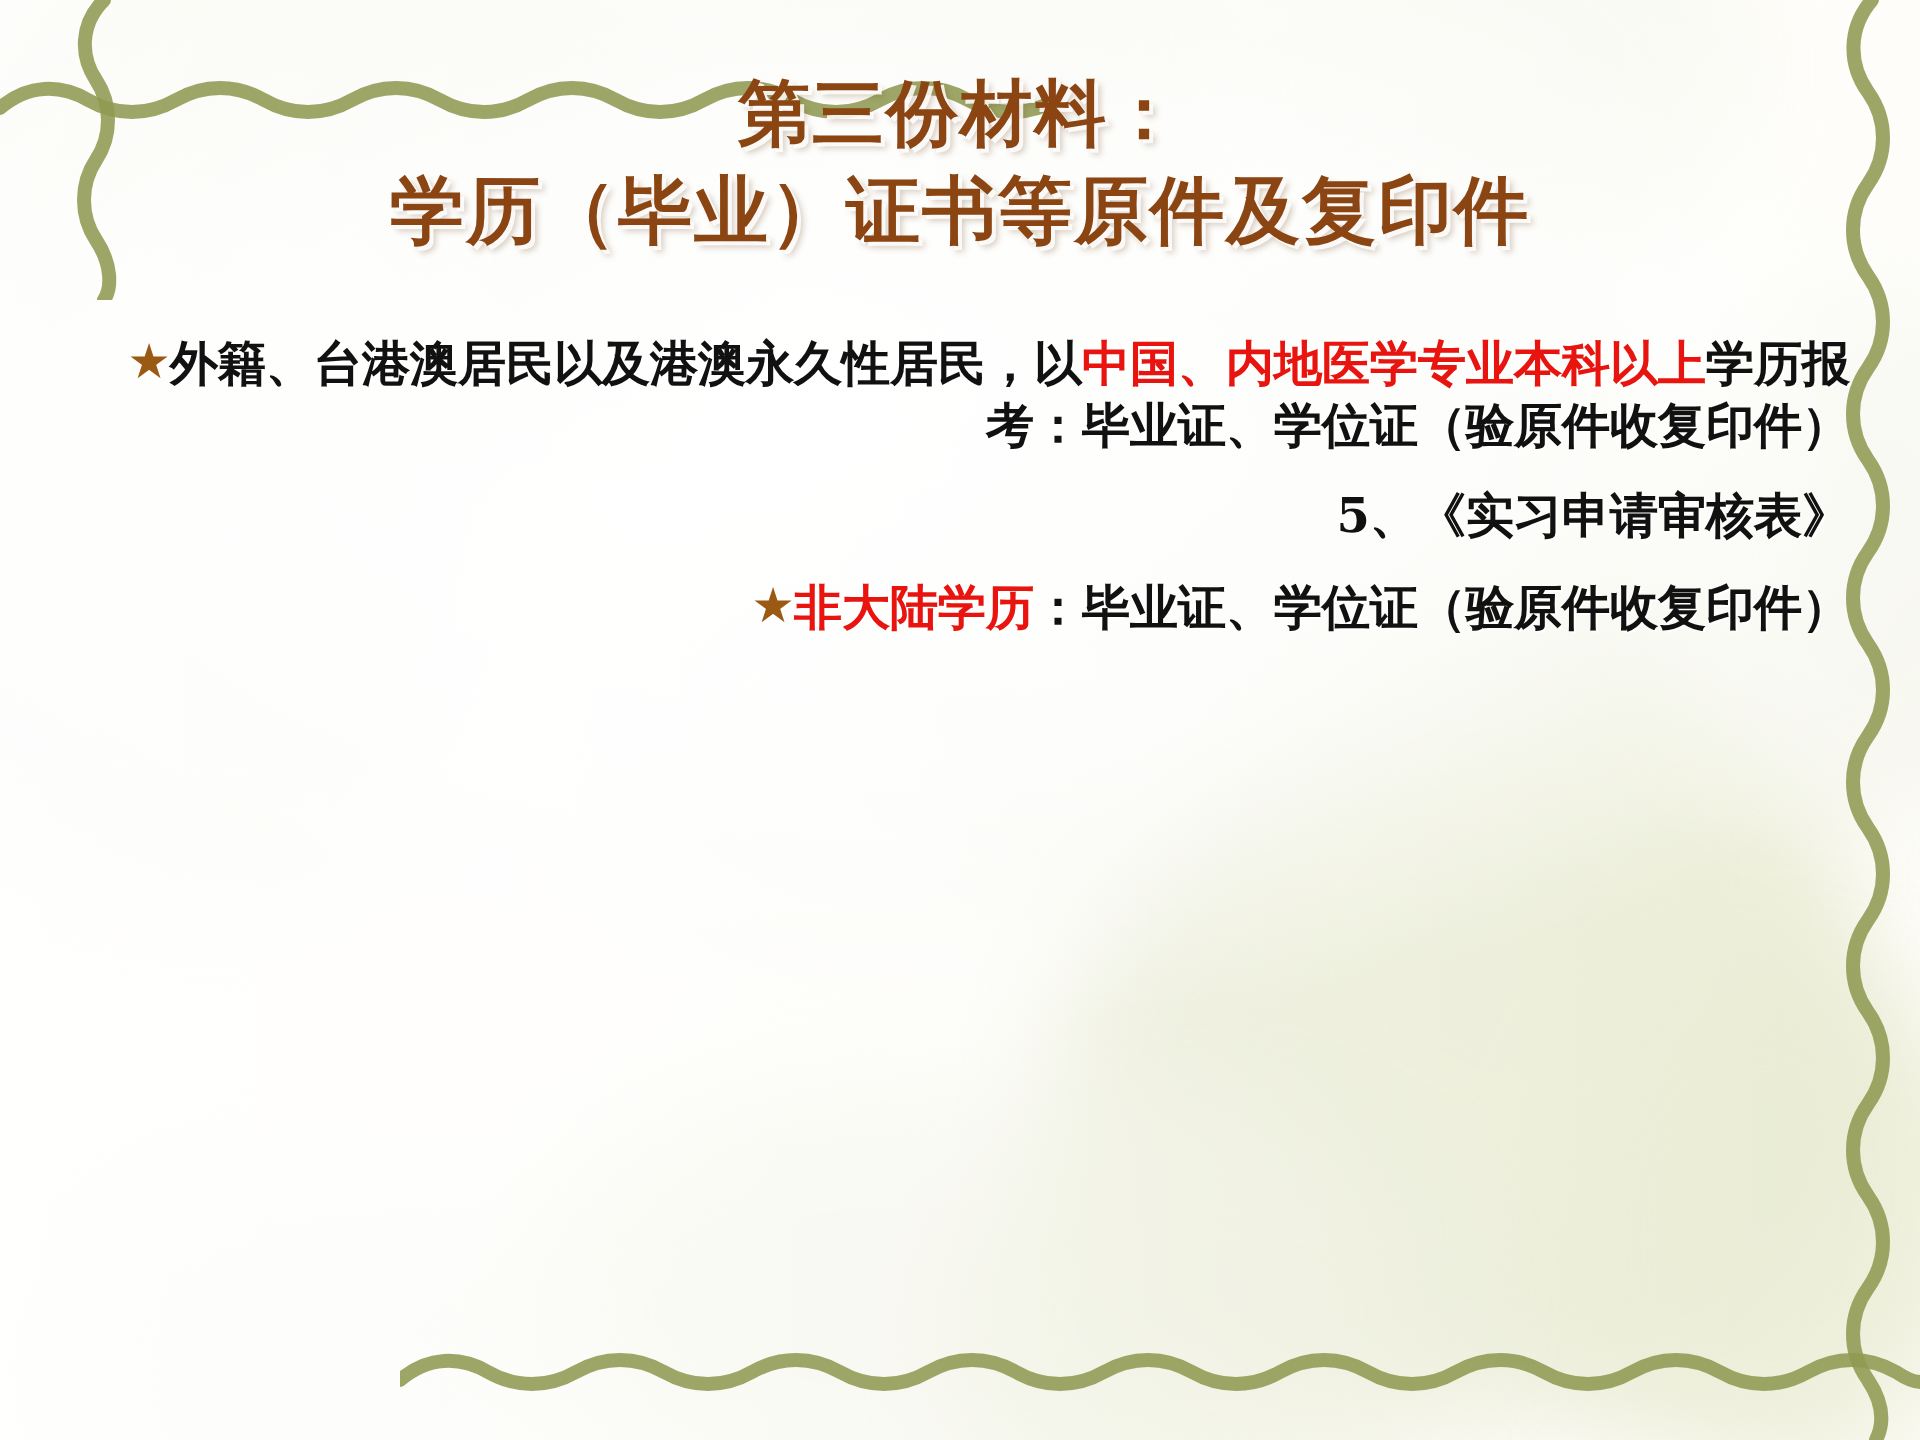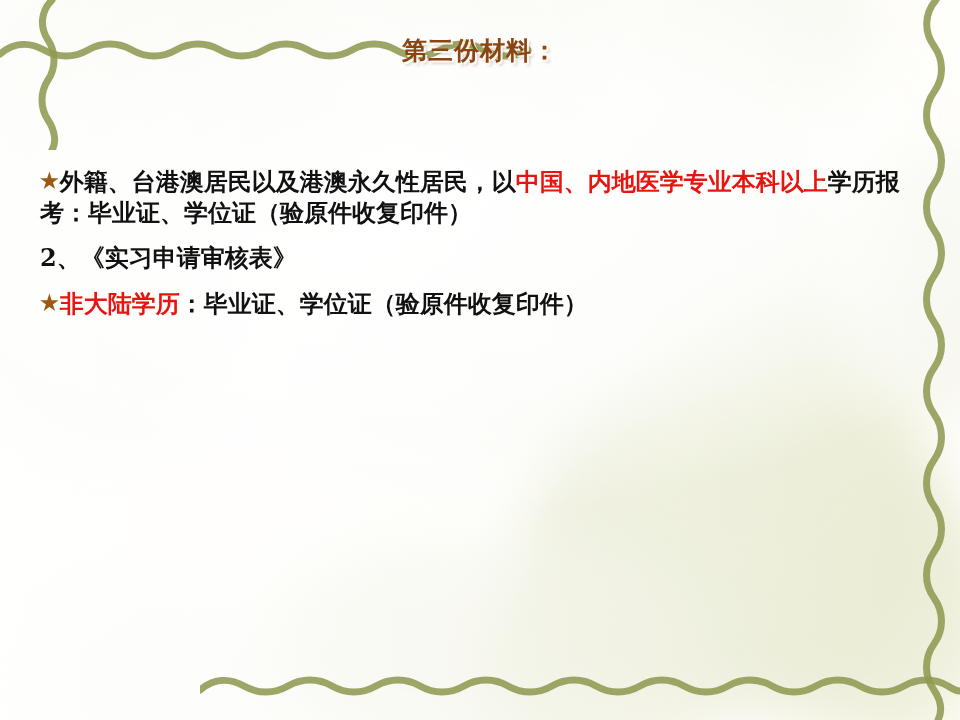--- a/index.html
+++ b/index.html
@@ -76,40 +76,41 @@
     z-index: 6;
   }
   .title-line {
     font-family: "DejaVu Serif", "Liberation Serif", serif;
     font-weight: bold;
     color: #8a4513;
     letter-spacing: 1px;
     line-height: 1.18;
     text-shadow: 2px 2px 0 rgba(255,255,255,0.85), 3px 3px 3px rgba(120,80,40,0.30);
   }
-  .title-line.l1 { font-size: 25px; }
+  .title-line.l1 { font-size: 36px; }
   .title-line.l2 { font-size: 37px; margin-top: 6px; }
 
   
   #body-block {
     position: absolute;
     left: 40px;
     top: 166px;
     width: 885px;
     z-index: 6;
   }
   .para {
     font-family: "DejaVu Serif", "Liberation Serif", serif;
     font-weight: bold;
     font-size: 24px;
     line-height: 1.30;
     color: #111111;
     margin: 0 0 14px 0;
     text-shadow: 1px 1px 0 rgba(255,255,255,0.75);
     letter-spacing: 0px;
+    text-align: right;
   }
   .para.tight { margin-bottom: 10px; }
   .para.gap-before { }
   .para .red { color: #e8140f; }
   .star {
     color: #9a5a14;
     font-size: 21px;
     vertical-align: 2px;
     margin-right: 1px;
   }
@@ -162,21 +163,22 @@
     <path d="M22,0 C10,14 10,32 20,46 C30,60 30,78 20,92 C10,106 10,124 20,138
              C30,152 30,170 20,184 C10,198 10,216 20,230 C30,244 30,262 20,276
              C10,290 10,308 20,322 C30,336 30,354 20,368 C10,382 10,400 20,414
              C30,428 30,446 20,460 C10,474 10,492 20,506 C30,520 30,538 20,552
              C10,566 10,584 20,598 C30,612 30,630 20,644 C10,658 10,676 20,690
              C28,702 28,712 24,720" fill="none" stroke="#8f9a52" stroke-width="7" stroke-linecap="round" opacity="0.88"></path>
   </svg>
 
   <div id="title-block">
     <div class="title-line l1">第三份材料：</div>
+    <div class="title-line l2">学历（毕业）证书等原件及复印件</div>
   </div>
 
   <div id="body-block">
       <div class="para"><span class="star">★</span><span class="">外籍、台港澳居民以及港澳永久性居民，以</span><span class="red">中国、内地医学专业本科以上</span><span class="">学历报考：毕业证、学位证（验原件收复印件）</span></div>
-      <div class="para"><span class="">2、《实习申请审核表》</span></div>
+      <div class="para"><span class="">5、《实习申请审核表》</span></div>
       <div class="para gap-before"><span class="star">★</span><span class="red">非大陆学历</span><span class="">：毕业证、学位证（验原件收复印件）</span></div>
     </div>
 
 </div>
 
 </body></html>

